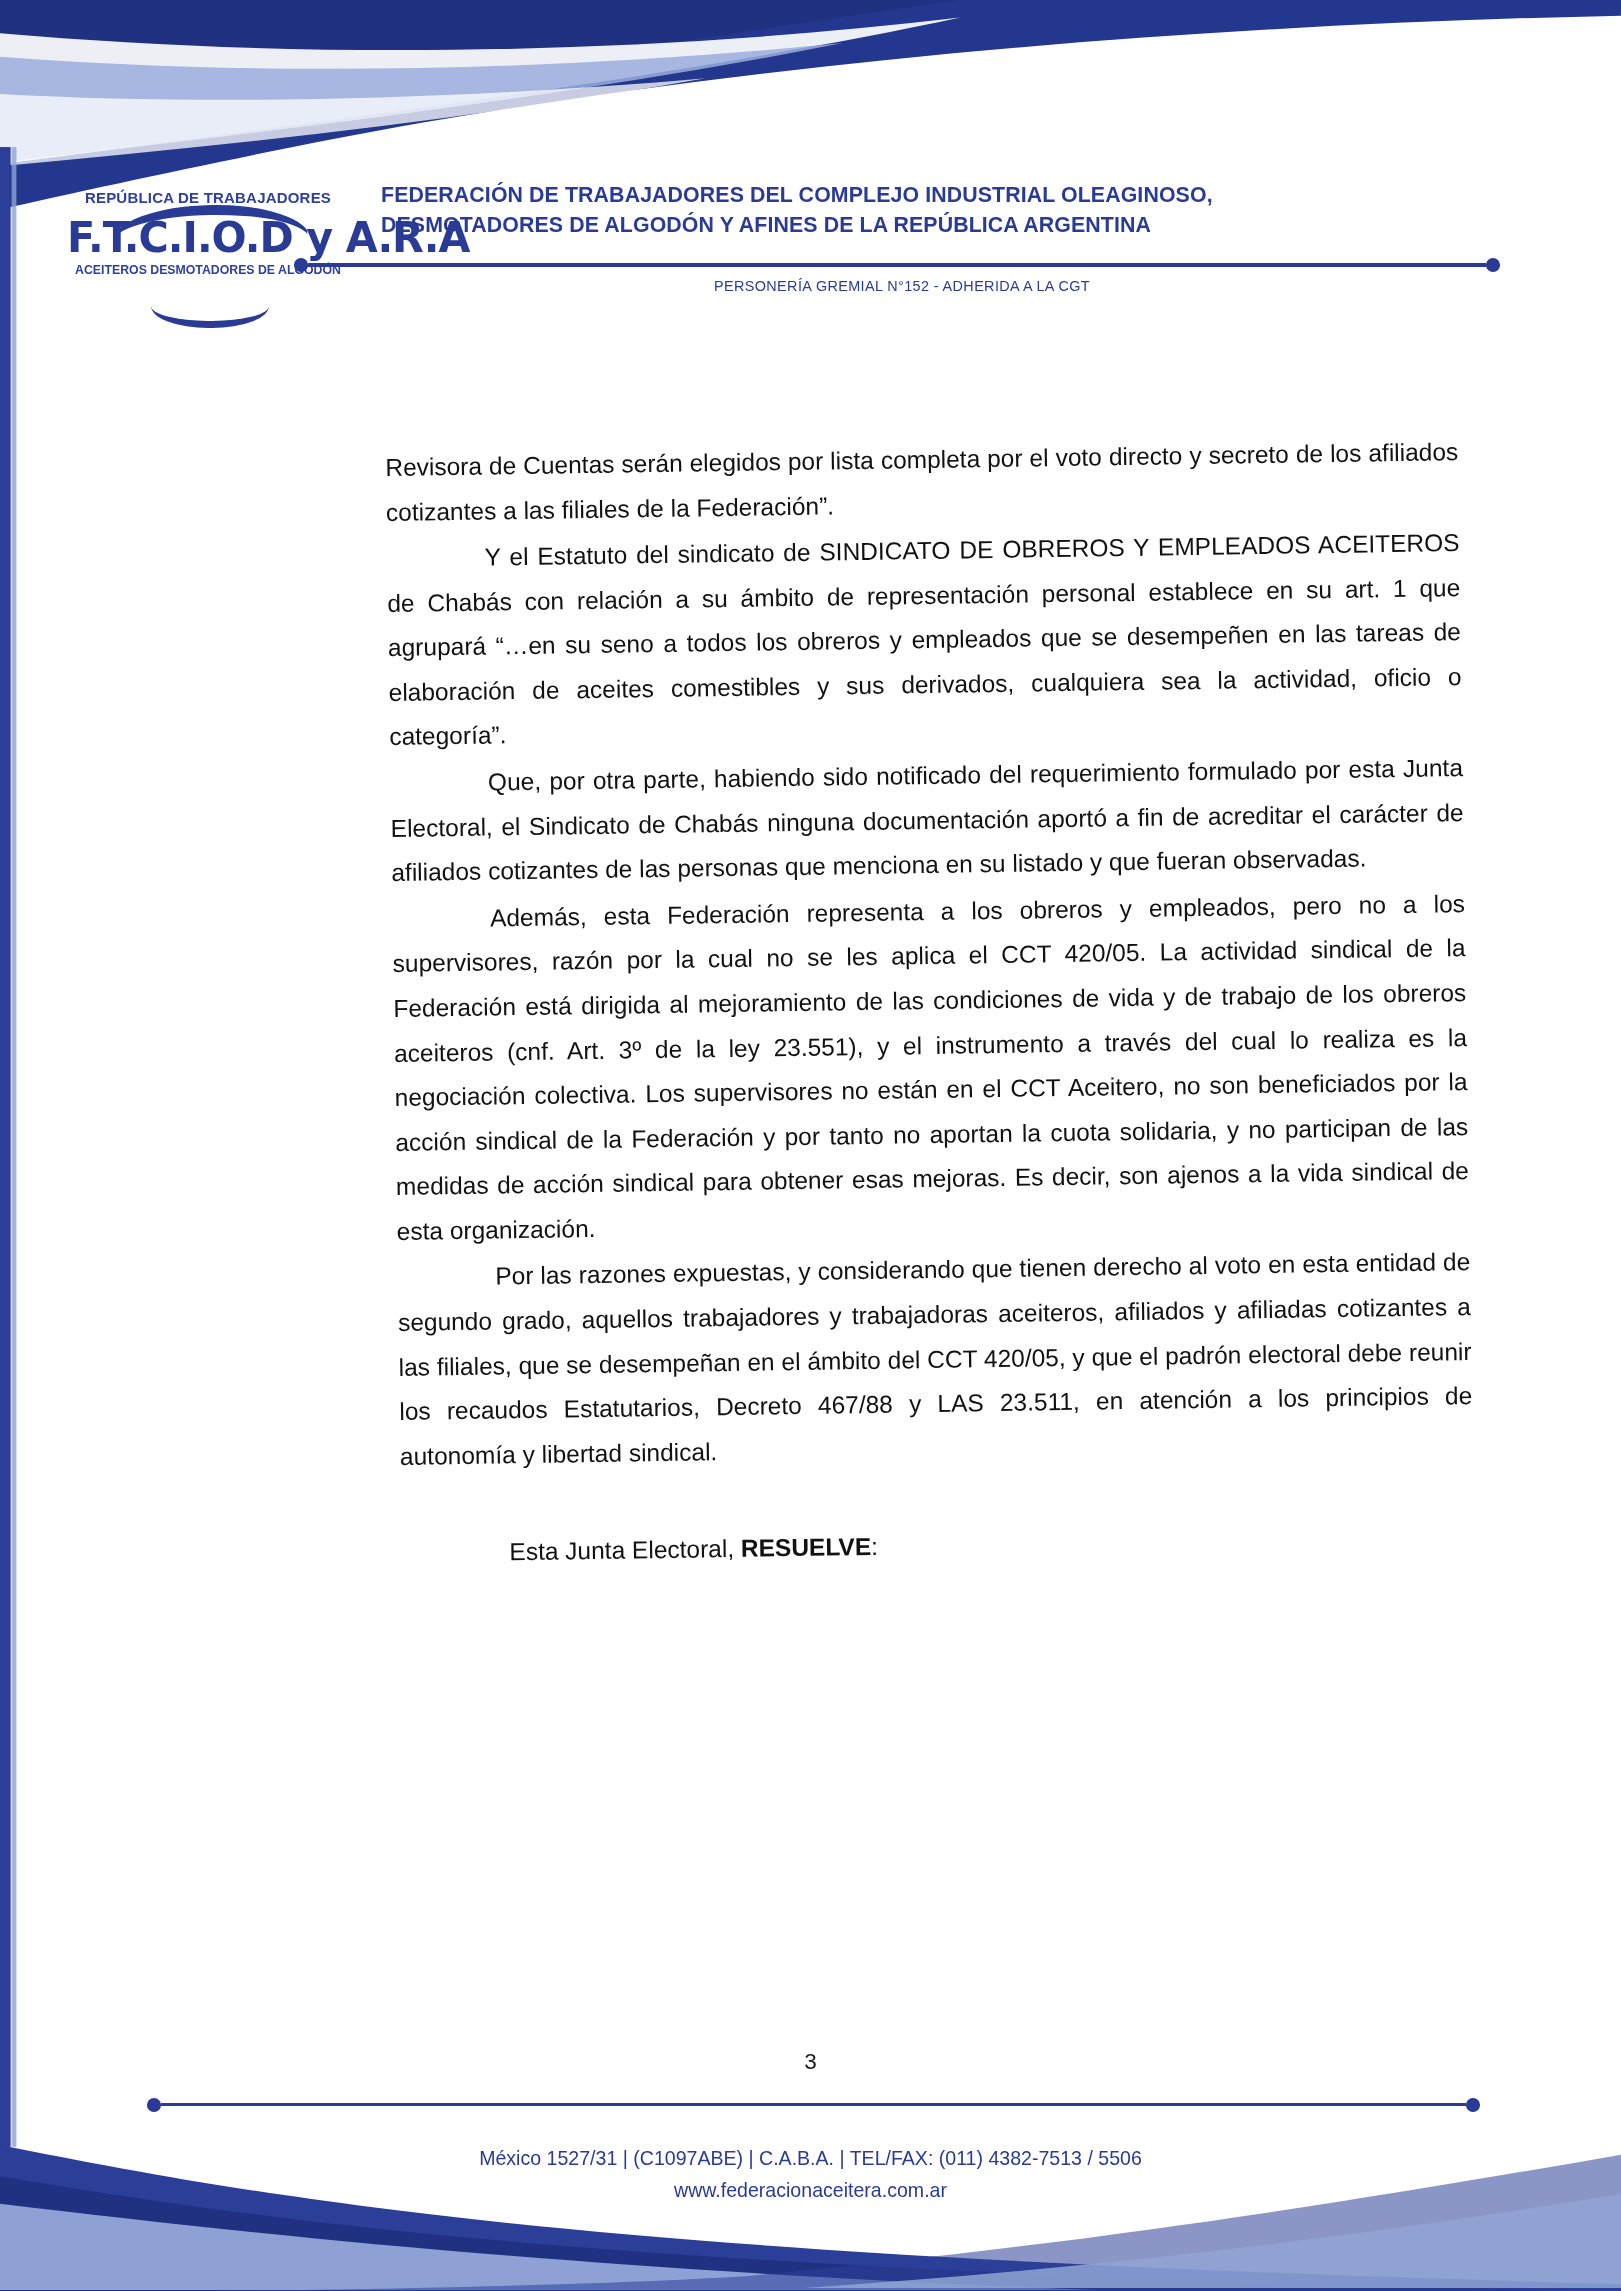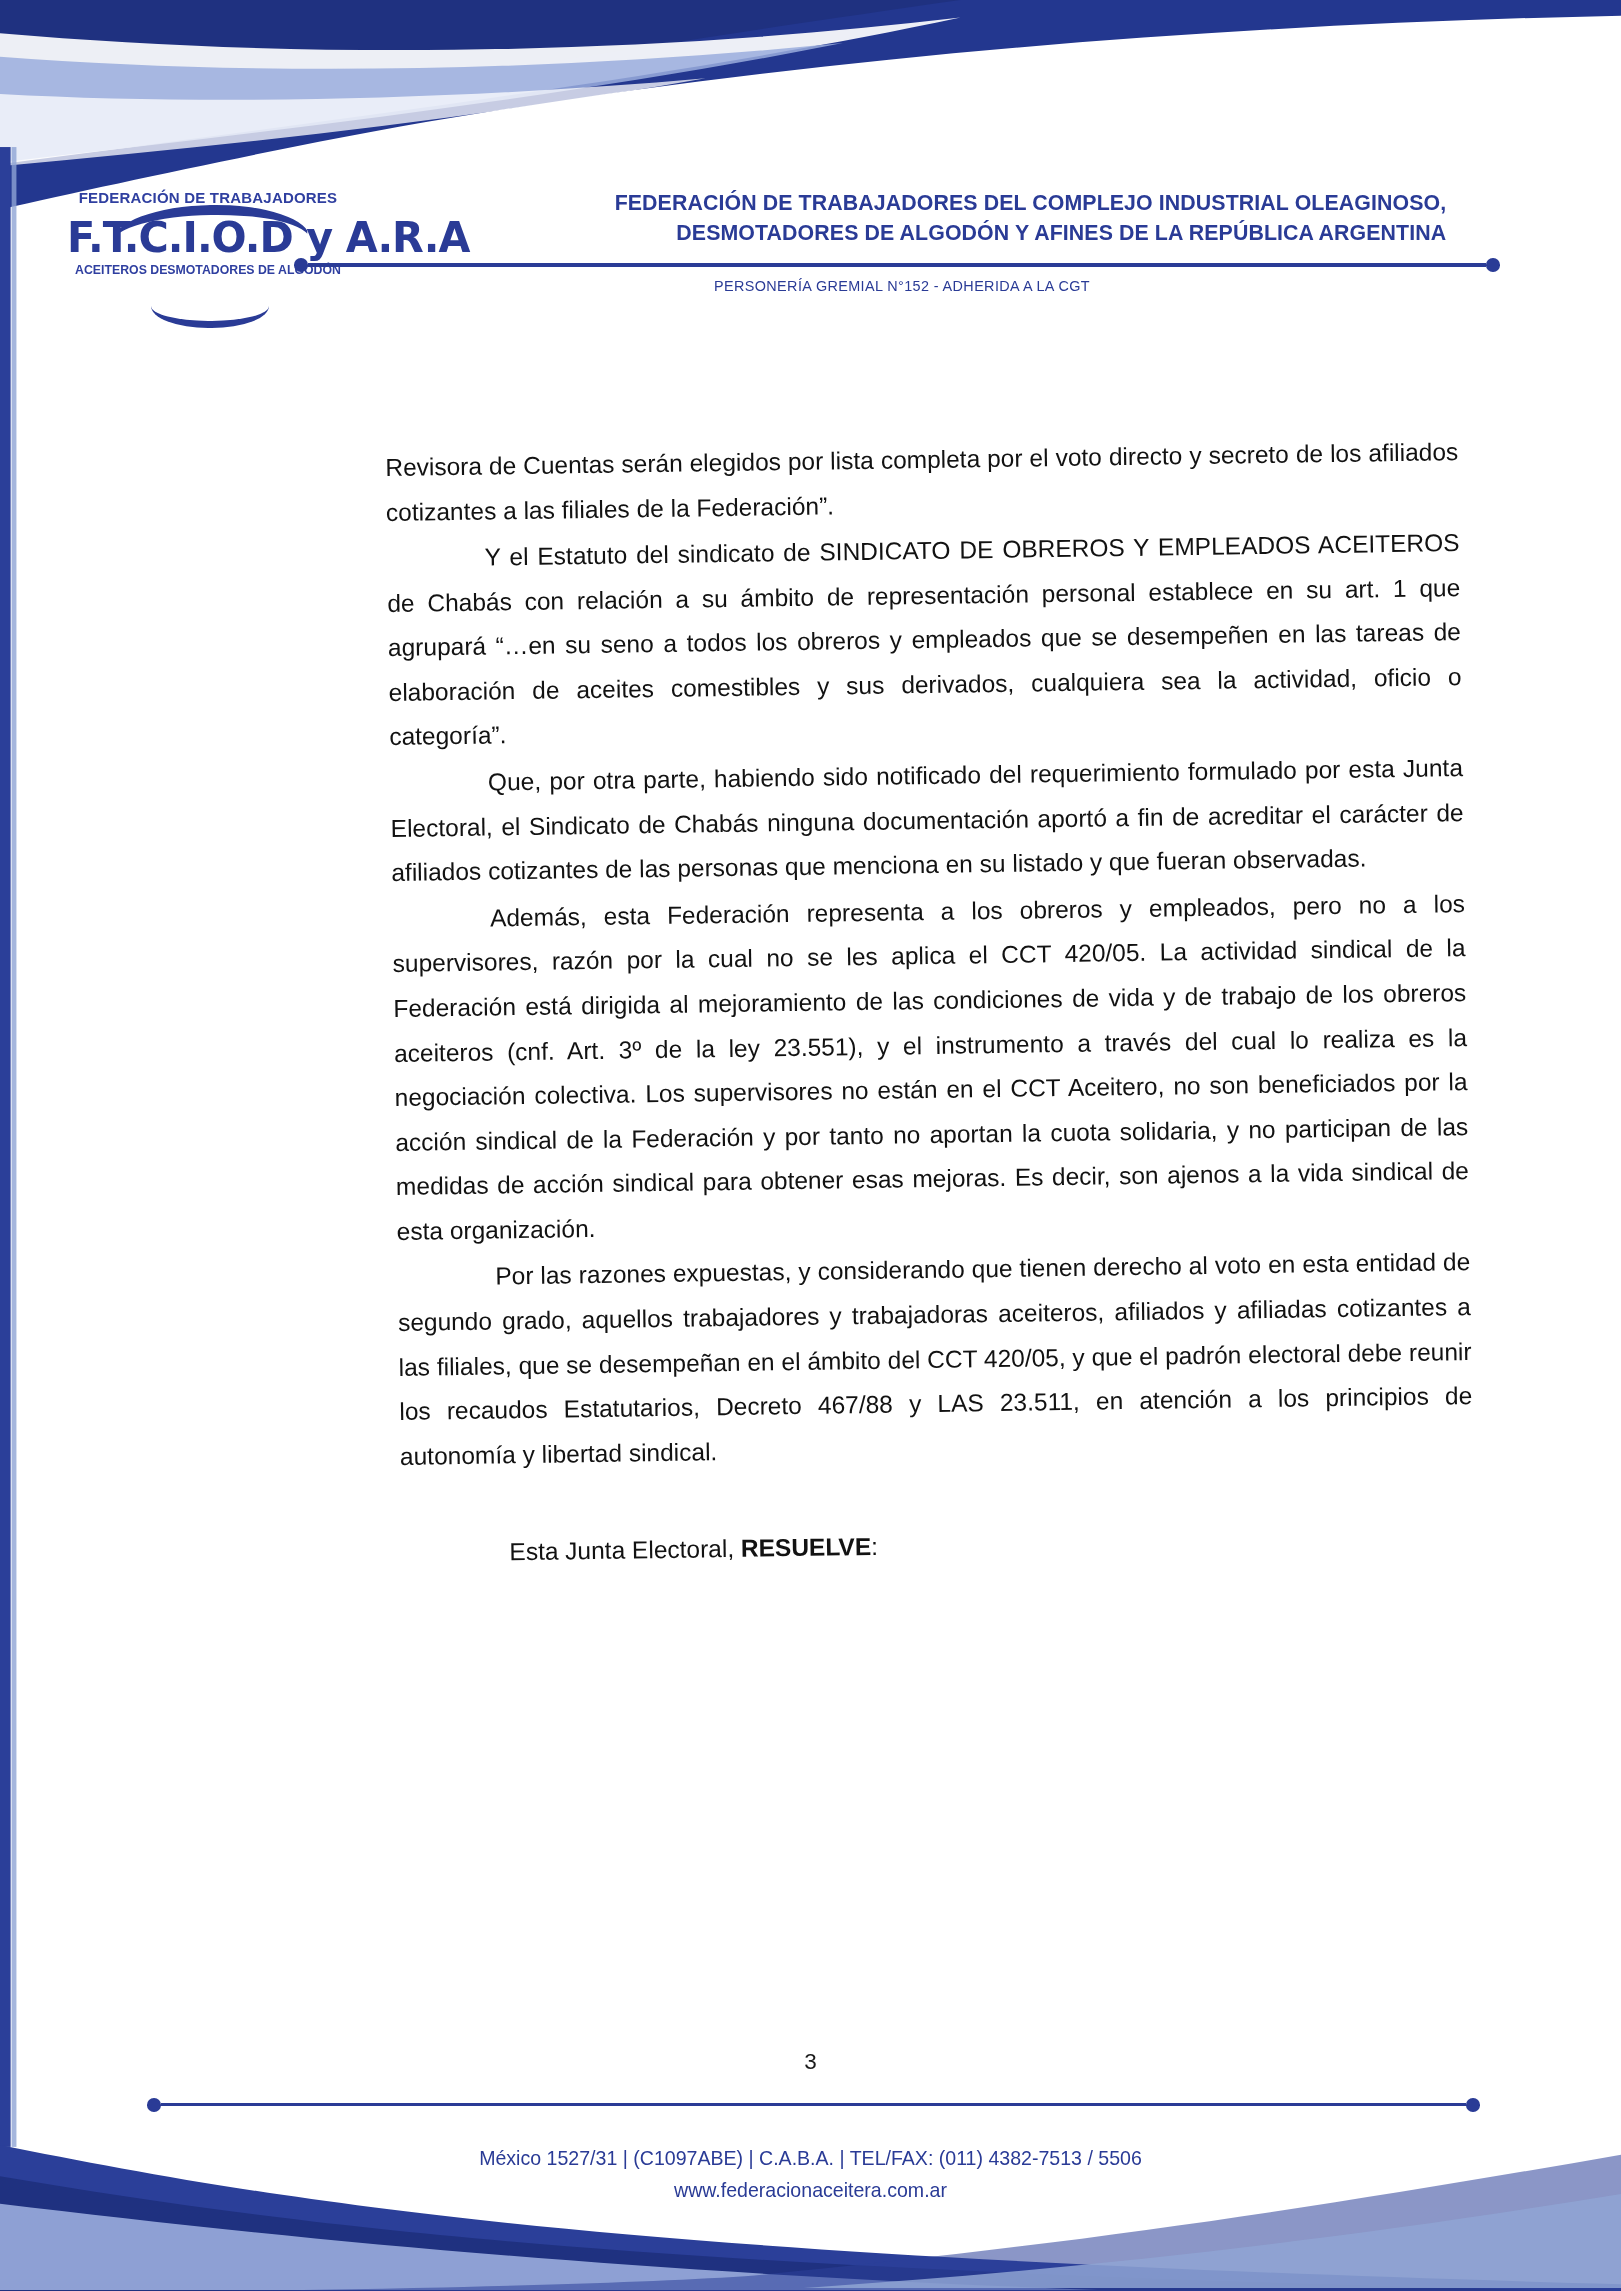--- a/index.html
+++ b/index.html
@@ -97,23 +97,23 @@
     top: 116px;
     width: 118px;
     height: 15.7px;
     border-radius: 50% / 0 0 100% 100%;
     border-bottom: 7.8px solid #2a3b96;
   }
 
   .header-title-block {
     position: absolute;
     left: 353px;
-    top: 12px;
+    top: 4px;
     width: 1235px;
-    text-align: right;
+    text-align: left;
   }
   .header-title {
     font-size: 22px;
     font-weight: bold;
     color: #2a3b96;
     line-height: 1.35;
     letter-spacing: 0.1px;
     transform: scaleX(0.97);
     padding-left: 9.8px;
     padding-right: 127px;
@@ -282,21 +282,21 @@
 
   <svg class="deco deco-left-edge" viewBox="0 0 30 2338" preserveAspectRatio="none" aria-hidden="true">
     <rect x="0" y="150" width="11" height="2040" fill="#2b3f99"></rect>
     <rect x="12" y="150" width="5" height="2040" fill="#8fa4d4" opacity="0.8"></rect>
   </svg>
 
   <div class="header">
 
     <div class="logo-block">
       <div class="logo-arc"></div>
-      <div class="logo-top-text">FEDERACIÓN DE TRABAJADORES</div>
+      <div class="logo-top-text">REPÚBLICA DE TRABAJADORES</div>
       <div class="logo-acronym">F.T.C.I.O.D y A.R.A</div>
       <div class="logo-bottom-text">ACEITEROS DESMOTADORES DE ALGODÓN</div>
       <div class="logo-underarc"></div>
     </div>
 
     <div class="header-title-block">
       <div class="header-title">FEDERACIÓN DE TRABAJADORES DEL COMPLEJO INDUSTRIAL OLEAGINOSO,</div>
       <div class="header-title">DESMOTADORES DE ALGODÓN Y AFINES DE LA REPÚBLICA ARGENTINA</div>
     </div>
 

